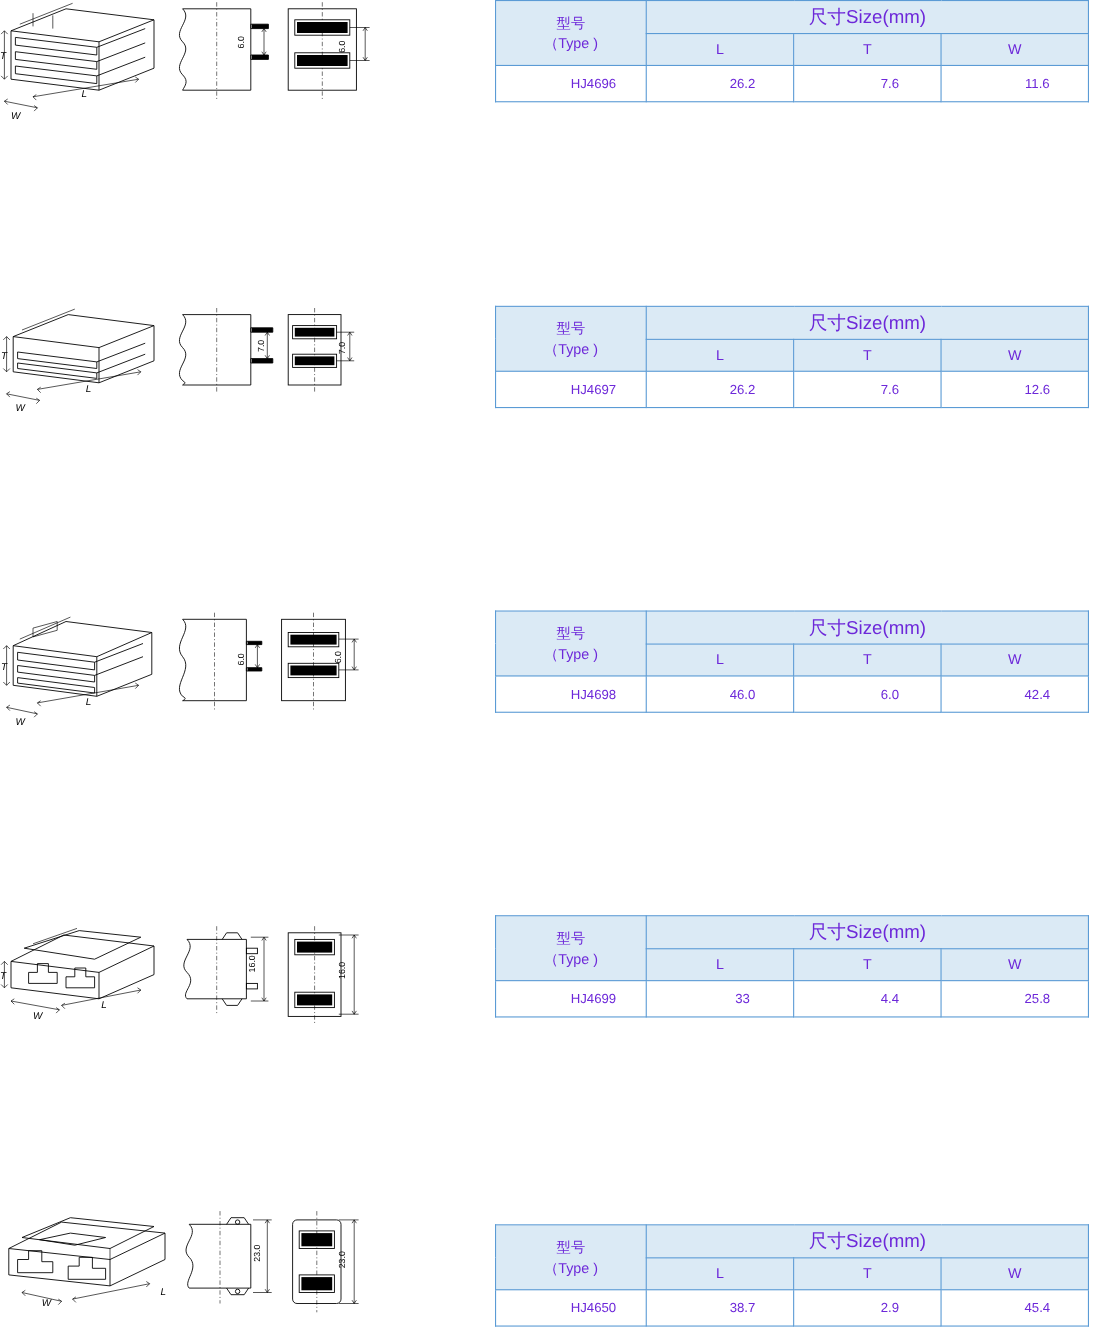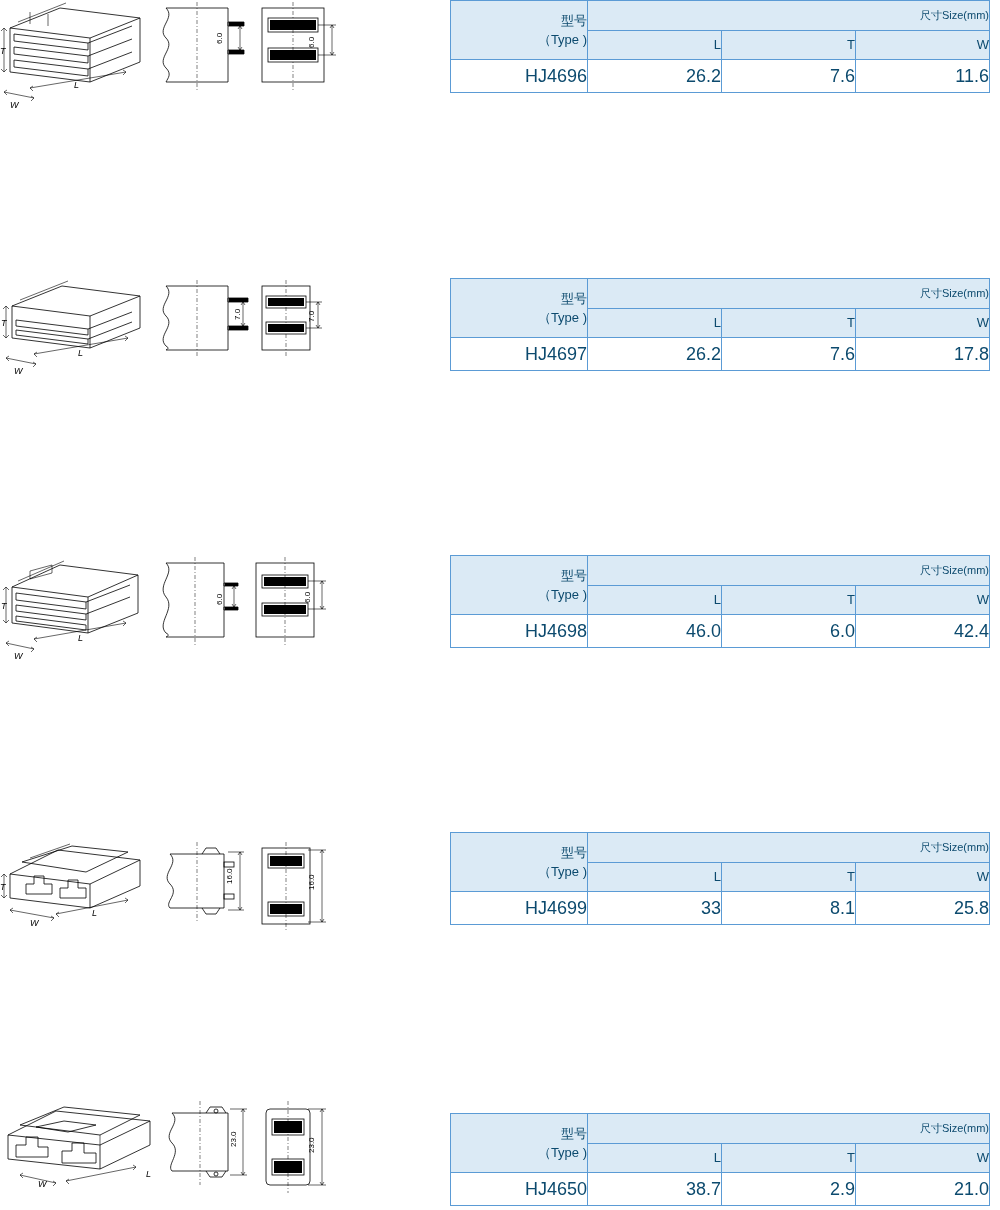--- a/index.html
+++ b/index.html
@@ -34,49 +34,49 @@
   .spec-table {
     position: absolute;
     left: 450px;
     top: 0;
     width: 540px;
     border-collapse: collapse;
     table-layout: fixed;
   }
   .spec-table td, .spec-table th {
     border: 1px solid #5b9bd5;
-    text-align: right;
+    text-align: center;
     vertical-align: middle;
     font-weight: normal;
     font-size: 13px;
-    color: #0c4a6e;
+    color: #6d28d9;
     padding: 0;
   }
   .spec-table .hdr {
     background: #dbeaf5;
   }
   .spec-table .hdr-type {
     width: 136px;
     height: 58px;
     line-height: 1.5;
     font-size: 13px;
   }
   .spec-table .hdr-size {
     height: 28px;
-    font-size: 11px;
+    font-size: 17px;
   }
   .spec-table .sub {
     height: 28px;
     background: #dbeaf5;
     font-size: 13px;
   }
   .spec-table .val {
     height: 32px;
     background: #ffffff;
-    font-size: 18px;
+    font-size: 12px;
     padding-left: 41px;
   }
   .col-l { width: 136px; }
   .col-t { width: 134px; }
   .col-w { width: 134px; }
   .type-cn { display: block; }
   .type-en { display: block; }
   .dim-label {
     font-family: "Liberation Sans", sans-serif;
     font-size: 8px;
@@ -256,21 +256,21 @@
     </tr>
     <tr>
       <td class="sub col-l">L</td>
       <td class="sub col-t">T</td>
       <td class="sub col-w">W</td>
     </tr>
     <tr>
       <td class="val">HJ4697</td>
       <td class="val">26.2</td>
       <td class="val">7.6</td>
-      <td class="val">17.8</td>
+      <td class="val">12.6</td>
     </tr>
   </tbody>
     </table>
 </div>
 
 <div class="product-block" style="top:555px;height:240px;">
 
   <div class="figure-area">
     <svg width="440" height="120" viewBox="0 0 440 120">
       <g>
@@ -422,21 +422,21 @@
       <td class="hdr hdr-size" colspan="3">尺寸Size(mm)</td>
     </tr>
     <tr>
       <td class="sub col-l">L</td>
       <td class="sub col-t">T</td>
       <td class="sub col-w">W</td>
     </tr>
     <tr>
       <td class="val">HJ4699</td>
       <td class="val">33</td>
-      <td class="val">8.1</td>
+      <td class="val">4.4</td>
       <td class="val">25.8</td>
     </tr>
   </tbody>
     </table>
 </div>
 
 <div class="product-block" style="top:1095px;height:120px;">
 
   <div class="figure-area">
     <svg width="440" height="120" viewBox="0 0 440 120">
@@ -503,17 +503,17 @@
     </tr>
     <tr>
       <td class="sub col-l">L</td>
       <td class="sub col-t">T</td>
       <td class="sub col-w">W</td>
     </tr>
     <tr>
       <td class="val">HJ4650</td>
       <td class="val">38.7</td>
       <td class="val">2.9</td>
-      <td class="val">21.0</td>
+      <td class="val">45.4</td>
     </tr>
   </tbody>
     </table>
 </div>
 
 </body></html>

